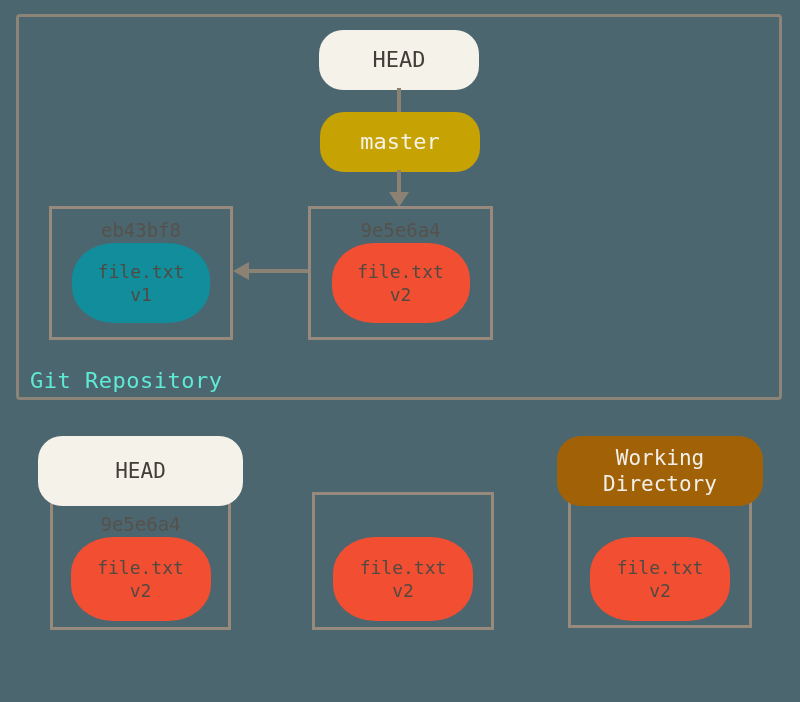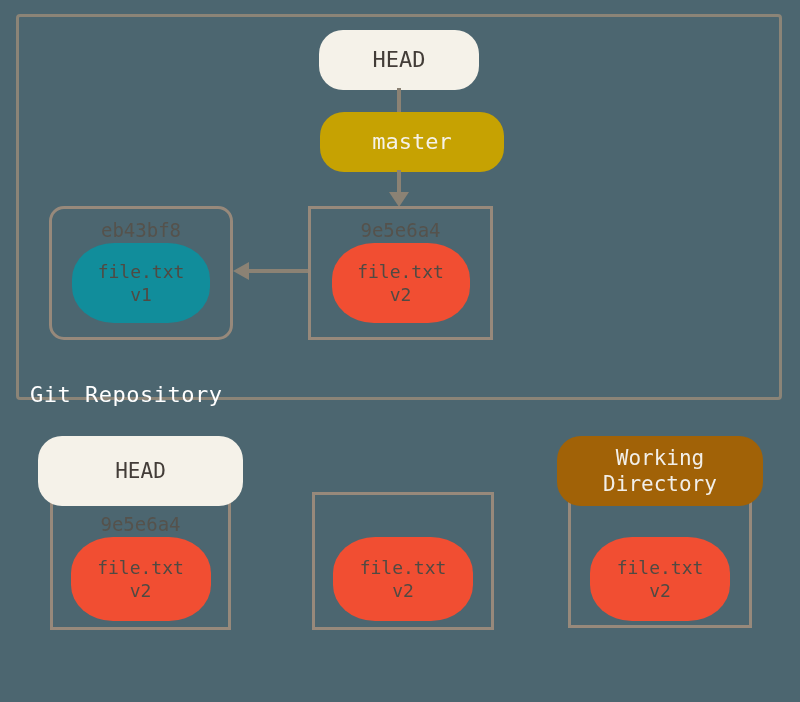--- a/index.html
+++ b/index.html
@@ -14,43 +14,43 @@
   .abs { position: absolute; }
 
   
   .repo {
     left: 16px; top: 14px;
     width: 760px; height: 380px;
     border: 3px solid #8b8477;
     border-radius: 4px;
   }
   .repo-label {
-    left: 30px; top: 382px;
+    left: 30px; top: 368px;
     font-size: 22px;
-    color: #ffffff;
+    color: #5eead4;
     letter-spacing: 0.5px;
   }
 
   
   .hdr {
     display: flex;
     align-items: center;
     justify-content: center;
     text-align: center;
     font-size: 22px;
     line-height: 1.25;
     border-radius: 24px;
   }
   .hdr-white { background: #f5f2e9; color: #433d38; }
   .hdr-gold  { background: #c6a202; color: #f5f2e9; }
   .hdr-teal  { background: #0a8f9b; color: #f2efe9; }
   .hdr-red   { background: #a16207; color: #f2efe9; }
 
   .head-top   { left: 319px; top: 30px;  width: 160px; height: 60px; }
-  .master-box { left: 320px; top: 112px; width: 184px; height: 60px; }
+  .master-box { left: 320px; top: 112px; width: 160px; height: 60px; }
 
   
   .cbox {
     border: 3px solid #97897b;
   }
   .cbox .hash {
     position: absolute;
     top: 10px; left: 0; right: 0;
     text-align: center;
     font-size: 19px;
@@ -65,21 +65,21 @@
     flex-direction: column;
     align-items: center;
     justify-content: center;
     font-size: 18px;
     line-height: 1.28;
     color: #504a43;
   }
   .blob-red  { background: #f14e32; }
   .blob-teal { background: #118d9b; }
 
-  .commit-left  { left: 49px;  top: 206px; width: 178px; height: 128px; border-radius: 15px; }
+  .commit-left  { left: 49px;  top: 206px; width: 178px; height: 128px; }
   .commit-right { left: 308px; top: 206px; width: 179px; height: 128px; }
   .commit-left  .blob, .commit-right .blob { top: 34px; width: 138px; height: 80px; }
 
   
   .line { background: #8b8274; }
   .vline1 { left: 397px; top: 88px;  width: 4px; height: 26px; }
   .vline2 { left: 397px; top: 170px; width: 4px; height: 23px; }
   .tri-down {
     left: 389px; top: 192px;
     width: 0; height: 0;

